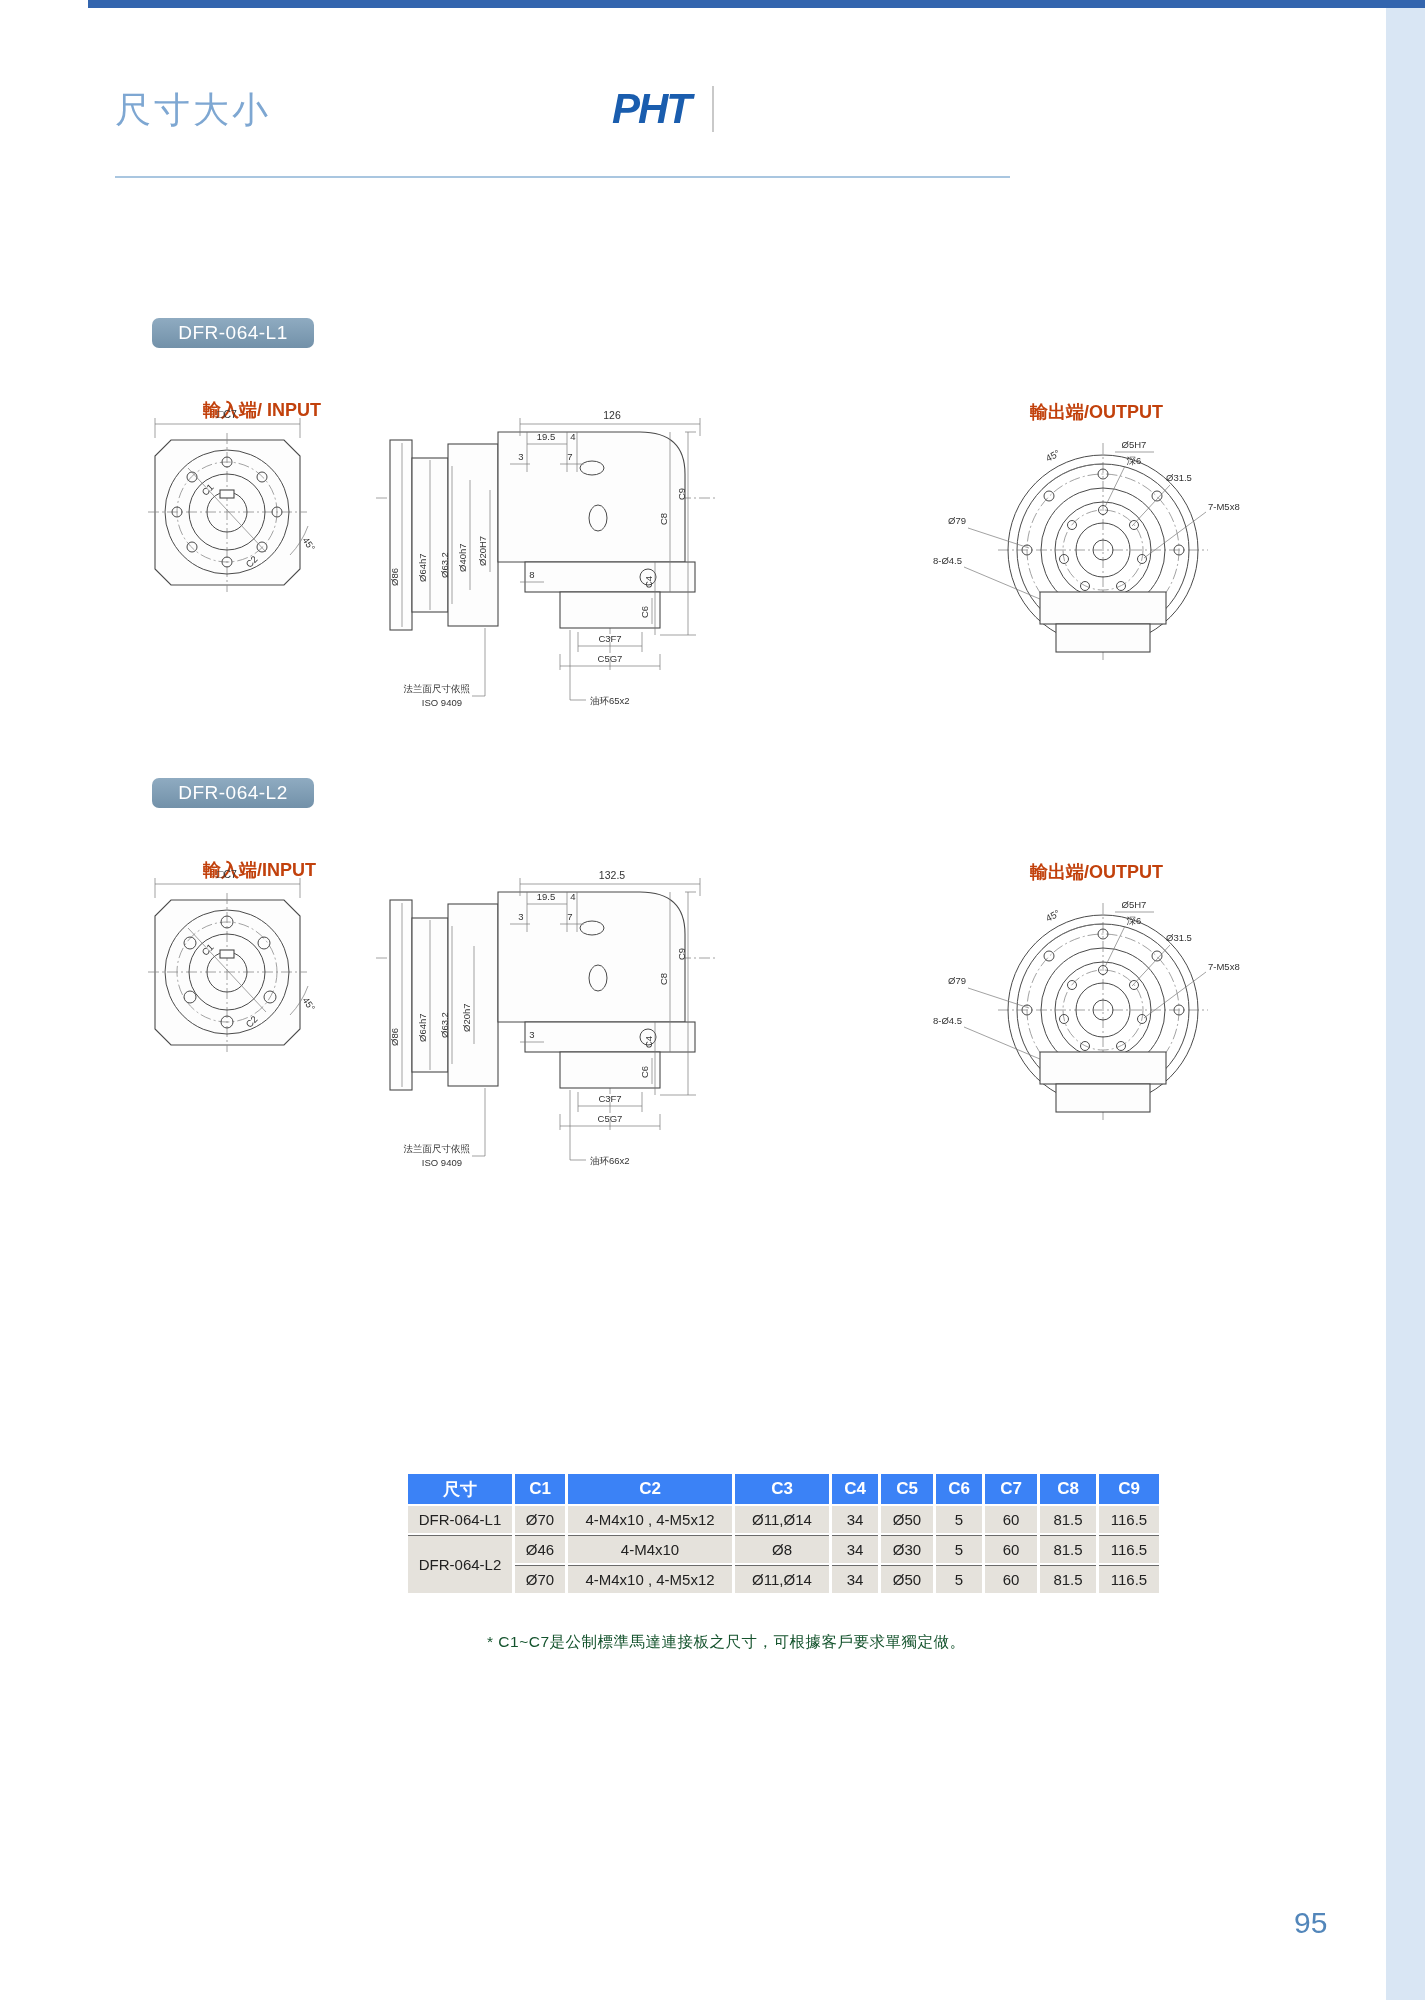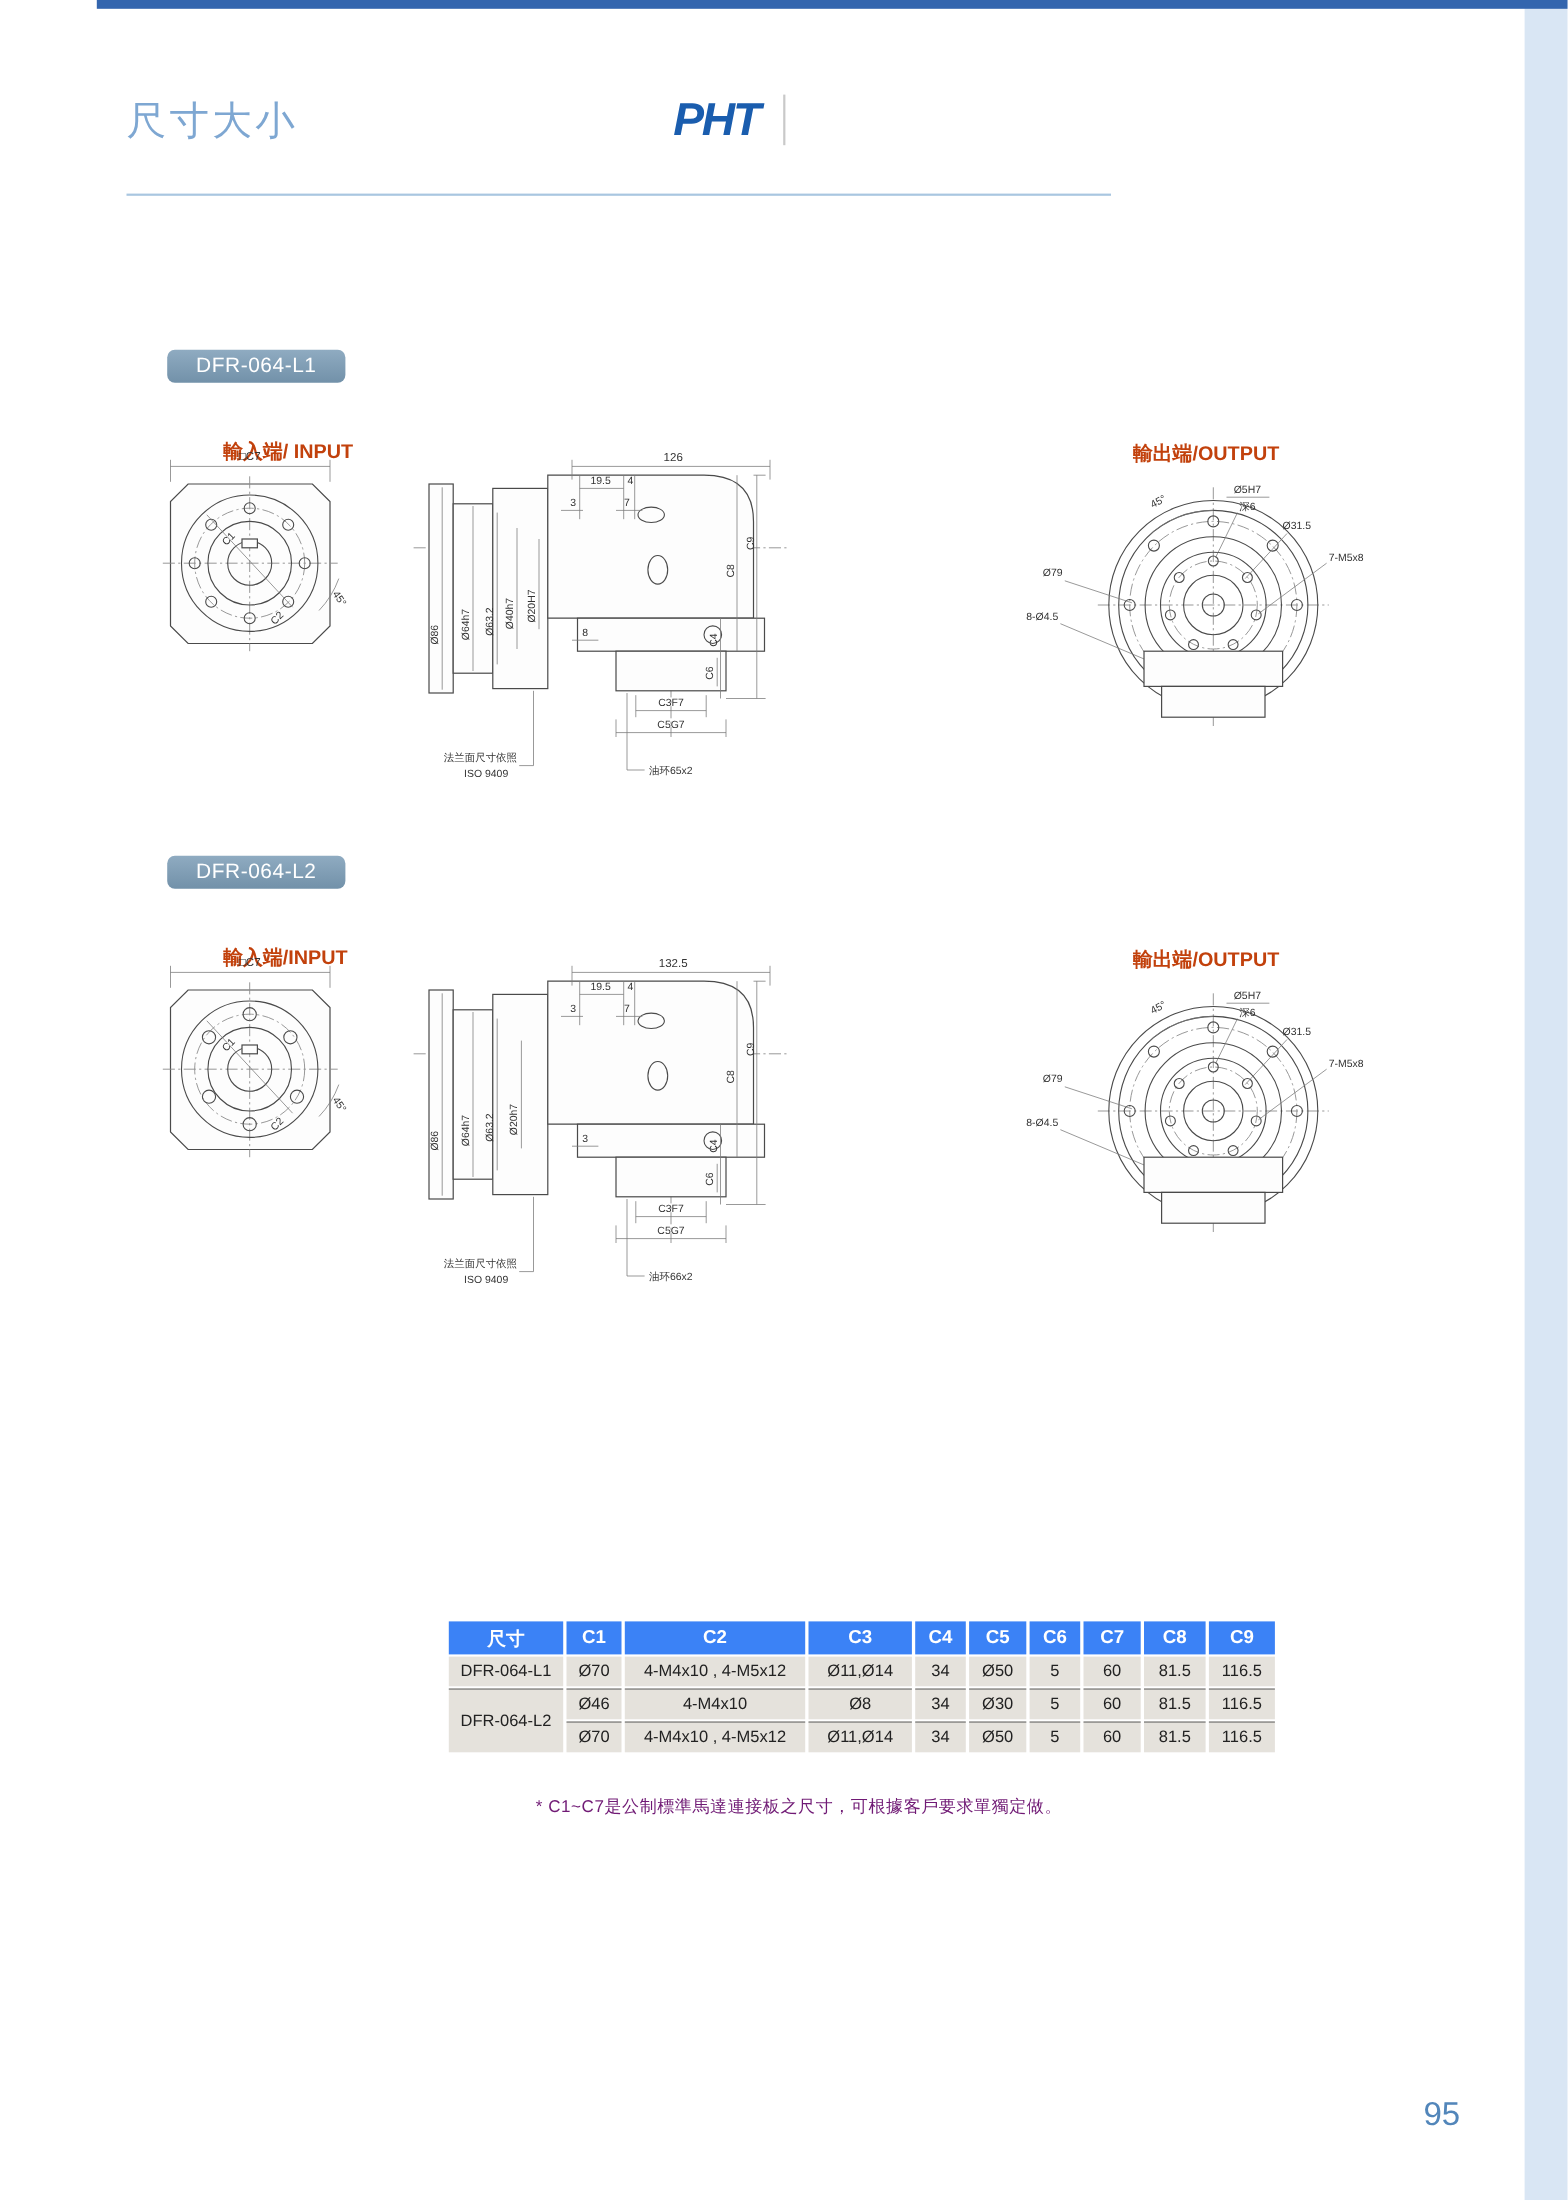--- a/index.html
+++ b/index.html
@@ -31,21 +31,21 @@
   .dl{stroke:#7a7a7a;stroke-width:0.7;fill:none;}
   .tx{font-family:"Liberation Sans",sans-serif;font-size:10.5px;fill:#333;}
   .txs{font-family:"Liberation Sans",sans-serif;font-size:9.5px;fill:#333;}
   
   #dimtable{position:absolute;left:405px;top:1472px;border-collapse:separate;border-spacing:3px 2px;}
   #dimtable th{background:#3b82f6;color:#fff;font-size:17px;font-weight:700;height:30px;padding:0 6px;}
   #dimtable td{background:#e5e2dc;color:#222;font-size:15px;text-align:center;height:27px;padding:0 6px;white-space:nowrap;}
   #dimtable td.model{font-size:15px;}
   #dimtable tr.sep td{border-top:1px solid #6b6b6b;}
   #dimtable tr.sep2 td{border-top:1px solid #6b6b6b;}
-  #footnote{position:absolute;left:487px;top:1632px;font-size:15.5px;color:#701a75;letter-spacing:0.5px;}
+  #footnote{position:absolute;left:487px;top:1632px;font-size:15.5px;color:#14532d;letter-spacing:0.5px;}
   #pagenum{position:absolute;left:1294px;top:1906px;font-size:30px;color:#5286ba;}
 </style>
 </head>
 <body>
 
 <div id="page">
   <div id="rightband"></div>
   <div id="topstrip"></div>
 
   <div id="pagetitle">尺寸大小</div>

